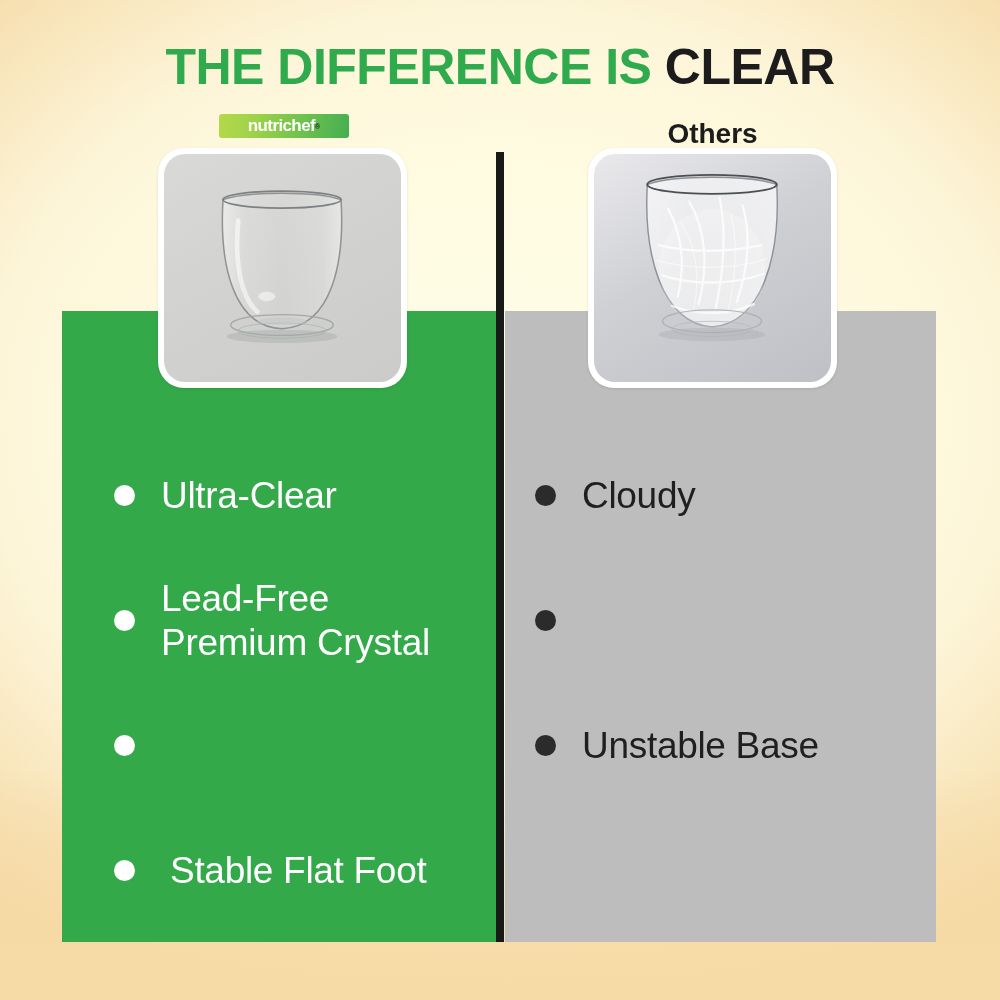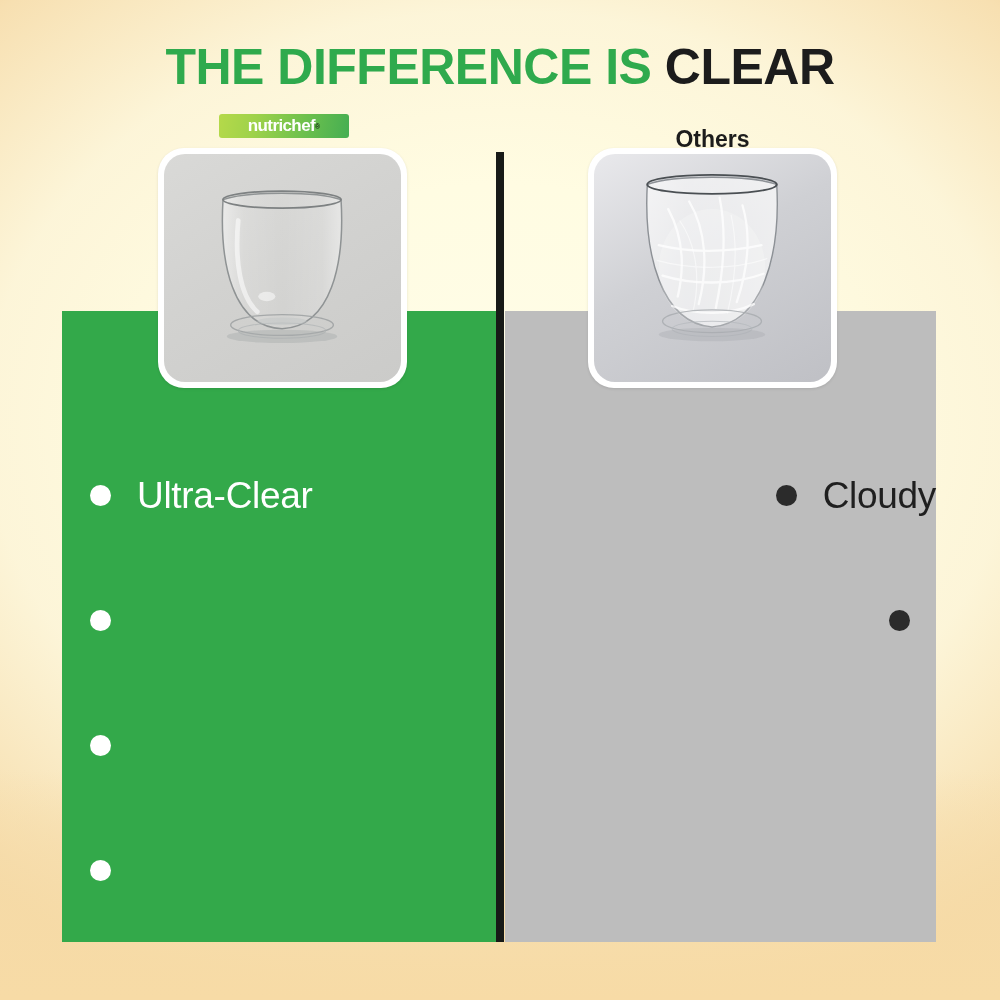--- a/index.html
+++ b/index.html
@@ -68,21 +68,21 @@
     top:-1px;
   }
   .brand-badge .brand-tm {
     font-size:7px;
     vertical-align:super;
     font-weight:normal;
   }
   .others-label {
     position:absolute; top:118px; left:585px;
     width:255px; text-align:center;
-    font-size:23px; font-weight:bold; color:#1c1c1c;margin-top:8px;
+    font-size:28px; font-weight:bold; color:#1c1c1c;
   }
 
   
   .divider {
     position:absolute; left:496px; top:152px;
     width:8px; height:790px;
     background:#171a17;
   }
 
   
@@ -116,30 +116,30 @@
     background:linear-gradient(150deg,#e9e9ec 0%, #cfd0d4 45%, #bfc0c5 100%);
   }
   .glass-svg { position:absolute; inset:0; width:100%; height:100%; }
 
   
   .bullet-list {
     position:absolute;
     top:311px; height:631px;
     padding-top:122px;
   }
-  .bullets-left  { left:62px;  width:437px; }
+  .bullets-left  { left:62px;  width:437px;padding-left:24px; }
   .bullets-right { left:505px; width:431px; }
 
   .bullet-row {
     display:flex;
     align-items:center;
     min-height:125px;
   }
   .bullets-left  .bullet-row { padding-left:28px; }
-  .bullets-right .bullet-row { padding-left:30px;justify-content:flex-end; }
+  .bullets-right .bullet-row { padding-left:30px; }
 
   .bullet-dot {
     flex:0 0 auto;
     width:21px; height:21px;
     border-radius:50%;
     margin-right:26px;
   }
   .bullets-left  .bullet-dot { background:#ffffff; }
   .bullets-right .bullet-dot { background:#2b2b2b; }
 
@@ -245,32 +245,39 @@
     </div>
   </div>
 
   <div class="bullet-list bullets-left">
     <div class="bullet-row">
       <span class="bullet-dot"></span>
       <span class="bullet-text">Ultra-Clear</span>
     </div>
     <div class="bullet-row">
       <span class="bullet-dot"></span>
+      <span class="bullet-text">Lead-Free
+Premium Crystal</span>
     </div>
     <div class="bullet-row">
       <span class="bullet-dot"></span>
     </div>
     <div class="bullet-row indented">
       <span class="bullet-dot"></span>
+      <span class="bullet-text">Stable Flat Foot</span>
     </div>
   </div>
 
   <div class="bullet-list bullets-right">
     <div class="bullet-row">
       <span class="bullet-dot"></span>
       <span class="bullet-text">Cloudy</span>
     </div>
     <div class="bullet-row">
       <span class="bullet-dot"></span>
     </div>
+    <div class="bullet-row">
+      <span class="bullet-dot"></span>
+      <span class="bullet-text">Unstable Base</span>
+    </div>
   </div>
 
 </div>
 
 </body></html>

